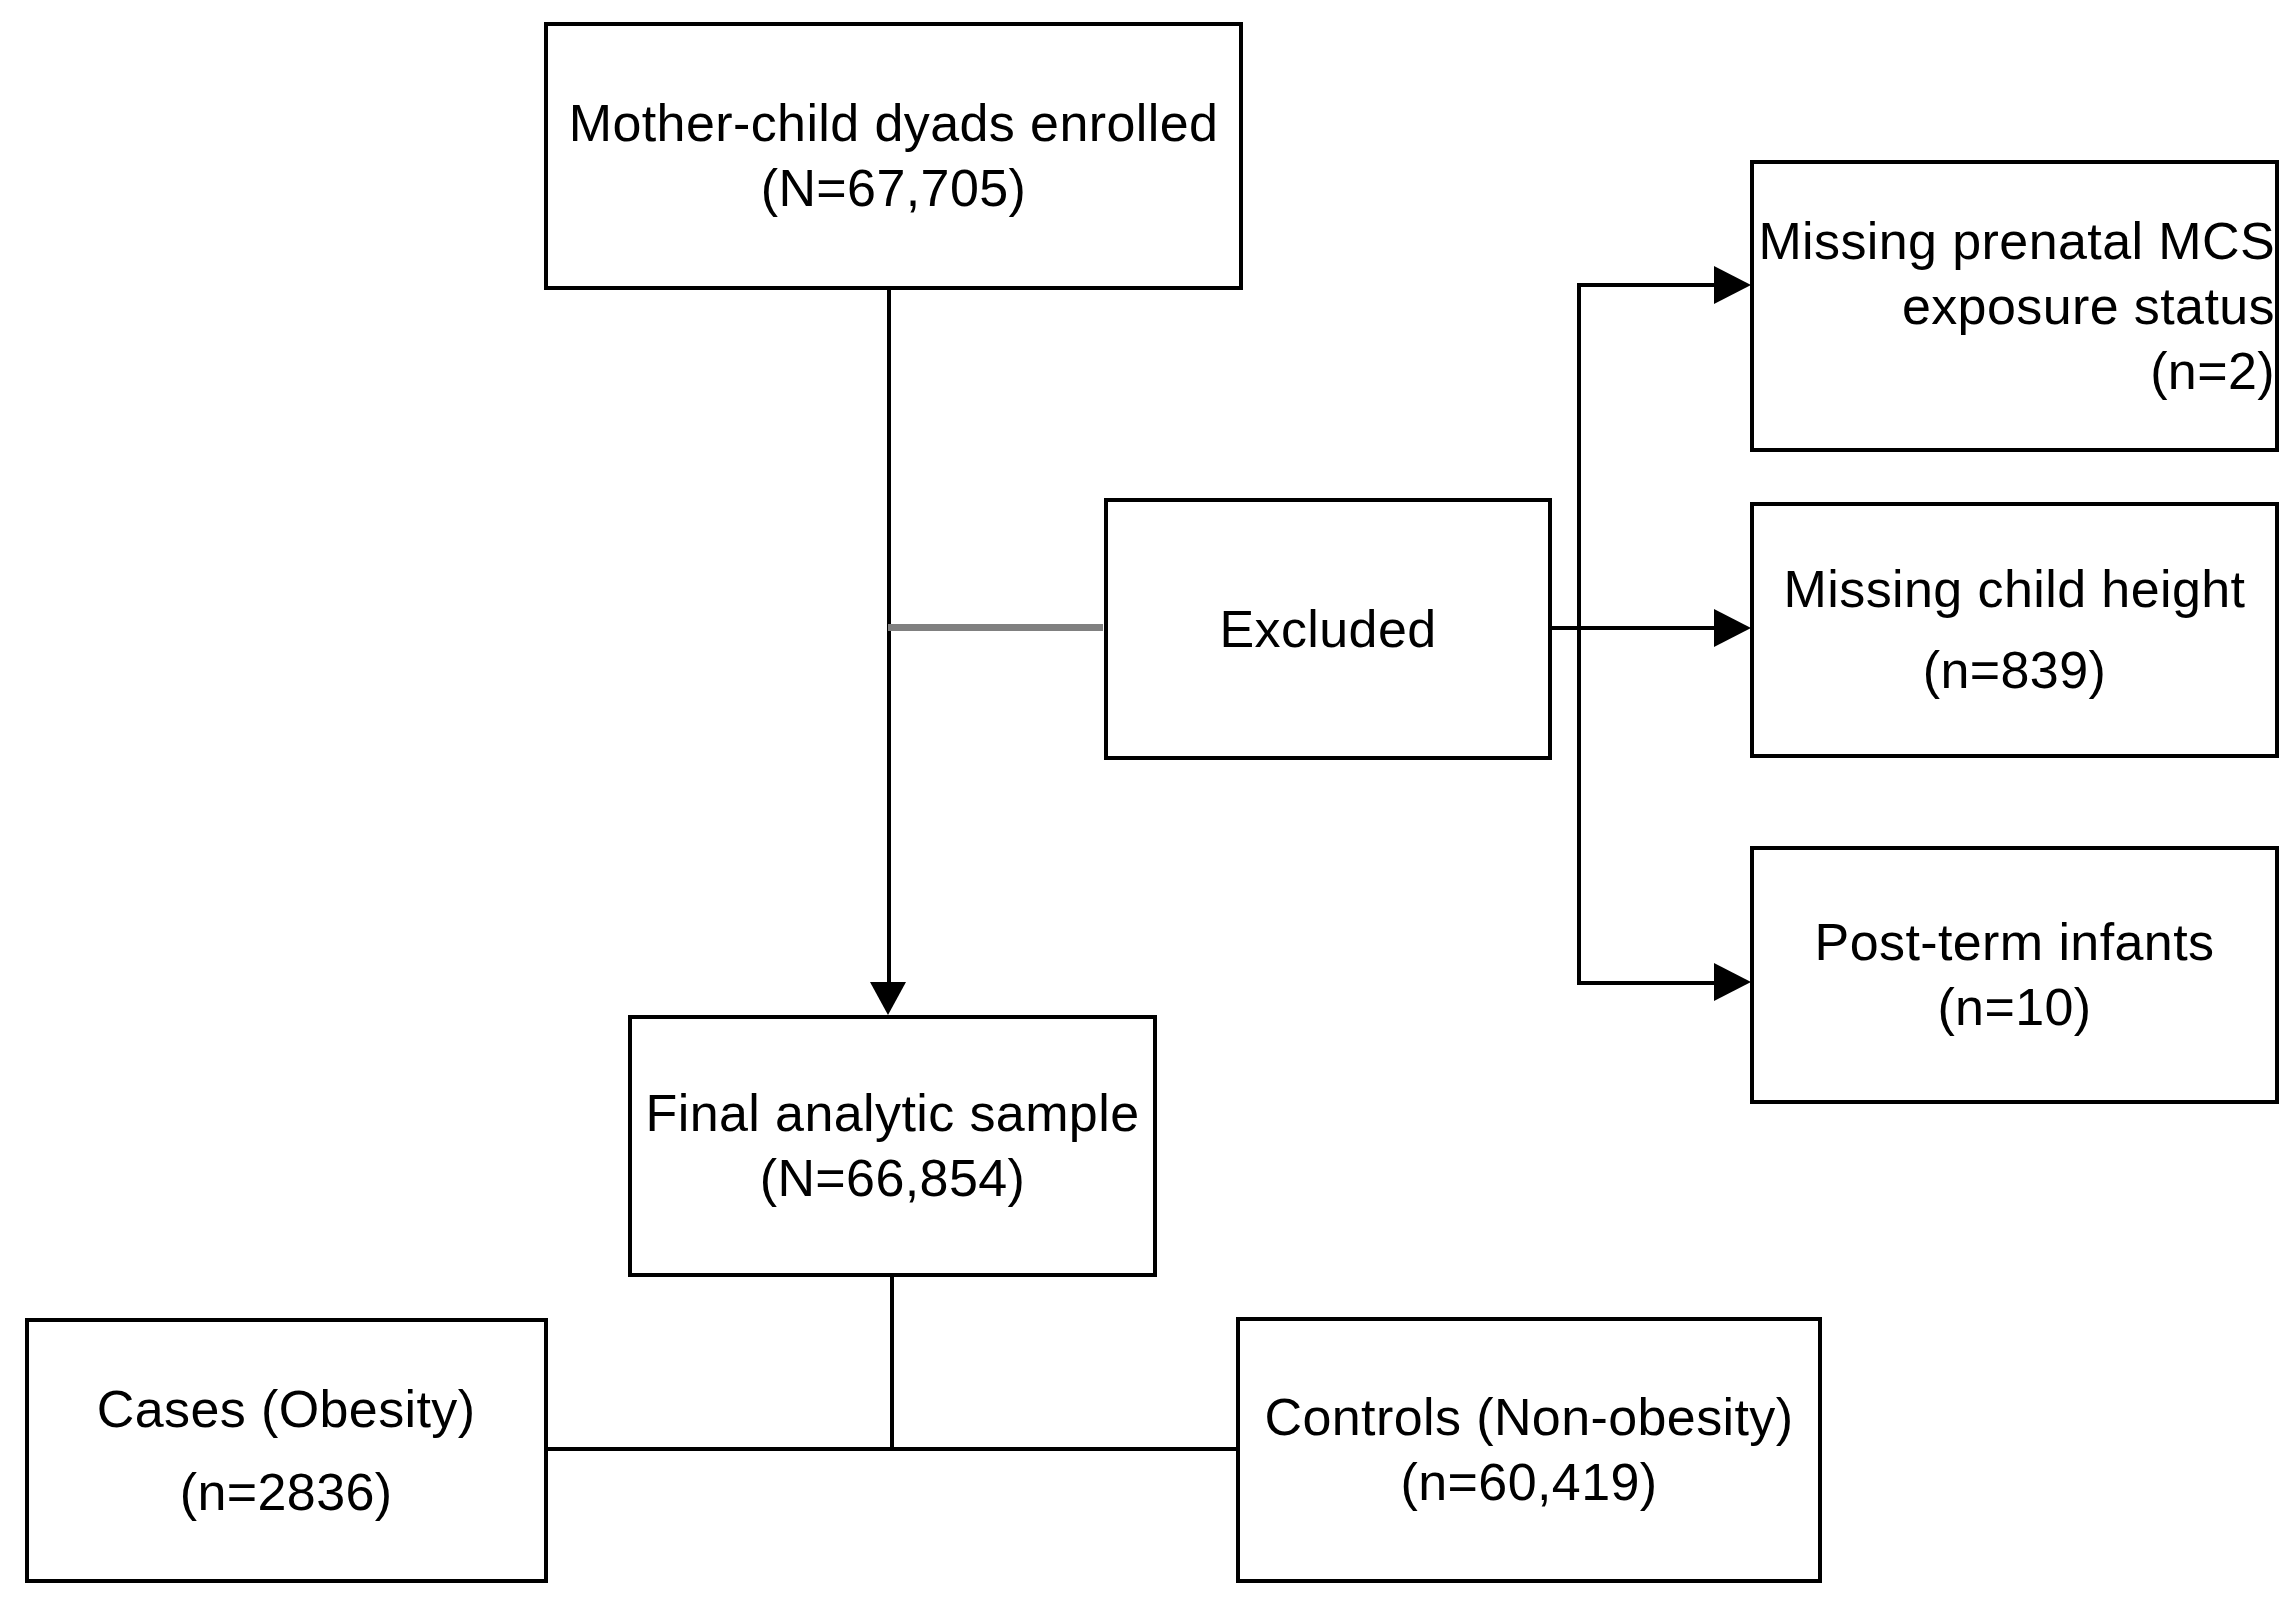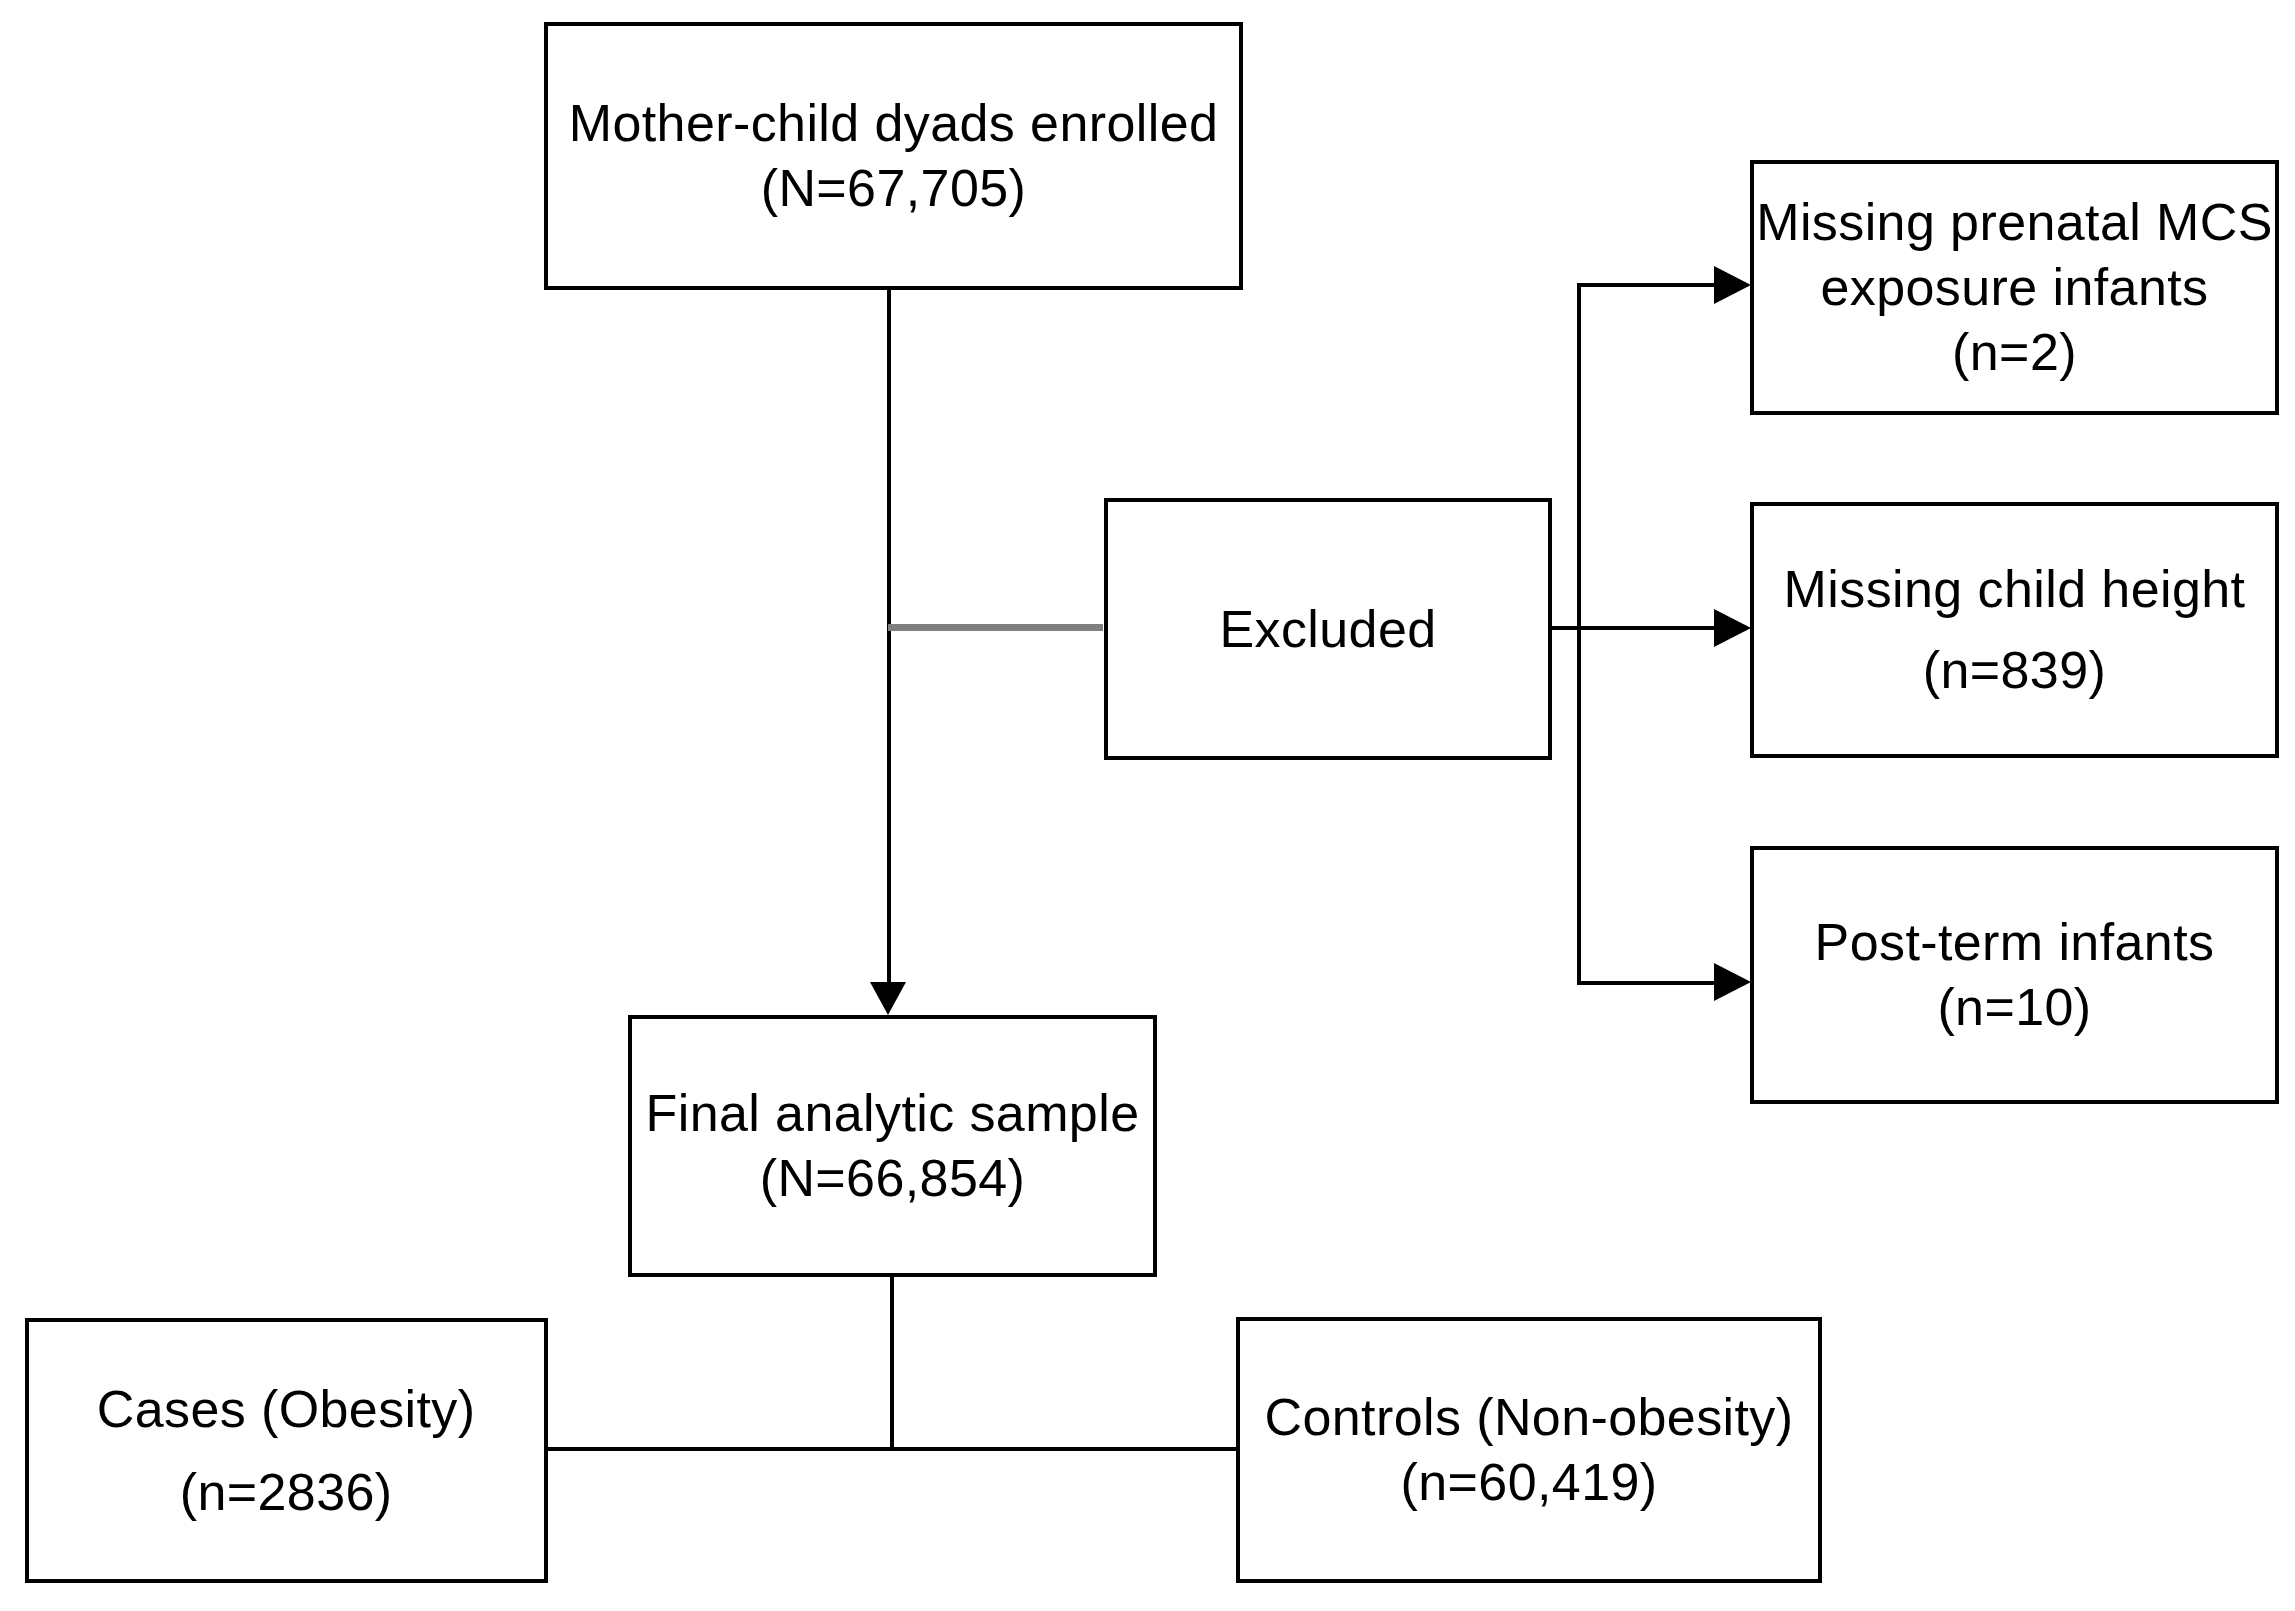--- a/index.html
+++ b/index.html
@@ -52,21 +52,21 @@
     position: absolute;
     width: 0;
     height: 0;
     border-left: 18.5px solid transparent;
     border-right: 18.5px solid transparent;
     border-top: 33px solid var(--connector, #000000);
   }
 
   
   #box-enrolled    { left: 544px;  top: 22px;   width: 699px; height: 268px; }
-  #box-missing-mcs { left: 1750px; top: 160px;  width: 529px; height: 255px; }
+  #box-missing-mcs { left: 1750px; top: 160px;  width: 529px; height: 292px; align-items: flex-end; }
   #box-excluded    { left: 1104px; top: 498px;  width: 448px; height: 262px; }
   #box-missing-hw  { left: 1750px; top: 502px;  width: 529px; height: 256px; gap: 16px; }
   #box-postterm    { left: 1750px; top: 846px;  width: 529px; height: 258px; align-items: center; }
   #box-final       { left: 628px;  top: 1015px; width: 529px; height: 262px; }
   #box-cases       { left: 24.6px;   top: 1318px; width: 523px; height: 265px; gap: 18px; }
   #box-controls    { left: 1236px; top: 1317px; width: 586px; height: 266px; align-items: center; }
 
   
   #conn-v-main      { left: 887px; top: 290px;  width: 4.4px;   height: 693px; }
   #arrow-final      { left: 870px;  top: 982px; }
@@ -99,21 +99,21 @@
   <div class="conn" id="conn-v-final"></div>
   <div class="conn" id="conn-h-bottom"></div>
 
   <div class="box" id="box-enrolled">
     <span class="line">Mother-child dyads enrolled</span>
     <span class="line">(N=67,705)</span>
   </div>
 
   <div class="box" id="box-missing-mcs">
     <span class="line">Missing prenatal MCS</span>
-    <span class="line">exposure infants</span>
+    <span class="line">exposure status</span>
     <span class="line">(n=2)</span>
   </div>
 
   <div class="box" id="box-excluded">
     <span class="line">Excluded</span>
   </div>
 
   <div class="box" id="box-missing-hw">
     <span class="line">Missing child height</span>
     <span class="line">(n=839)</span>

